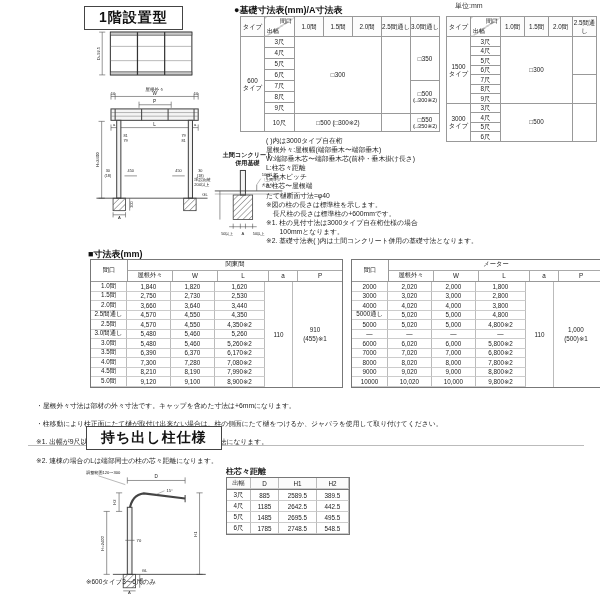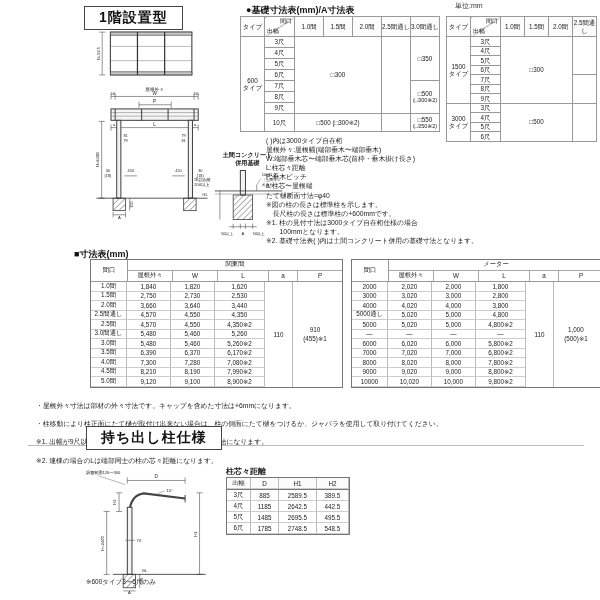--- a/index.html
+++ b/index.html
@@ -160,21 +160,21 @@
   <line x1="40" y1="74" x2="40" y2="79" class="dim"></line>
     <line x1="47" y1="74" x2="47" y2="79" class="dim"></line>
   <line x1="52" y1="74" x2="52" y2="79" class="dim"></line>
     <line x1="59" y1="74" x2="59" y2="79" class="dim"></line>
   <line x1="36" y1="77" x2="63" y2="77" class="dim"></line>
   <text class="t36" x="34" y="85" text-anchor="middle">50以上</text>
   <text class="t4" x="49.5" y="85" text-anchor="middle">A</text>
   <text class="t36" x="65" y="85" text-anchor="middle">50以上</text>
 </svg>
 
-<div class="abs sectitle" style="left:246px;top:4px">●基礎寸法表(mm)/A寸法表</div>
+<div class="abs sectitle" style="left:234px;top:4px">●基礎寸法表(mm)/A寸法表</div>
 <div class="abs unit" style="left:455px;top:1px">単位:mm</div>
 
 <table class="ft abs" style="left:240px;top:16px;width:199px">
   <colgroup>
       <col style="width:24px">
       <col style="width:30px">
       <col style="width:29px">
       <col style="width:29px">
       <col style="width:29px">
       <col style="width:29px">
@@ -315,21 +315,21 @@
   <div>P:垂木ピッチ</div>
   <div>a:柱芯〜屋根端</div>
   <div>たて樋断面寸法=φ40</div>
   <div>※図の柱の長さは標準柱を示します。</div>
   <div>　長尺柱の長さは標準柱の+600mmです。</div>
   <div>※1. 柱の見付寸法は3000タイプ自在桁仕様の場合</div>
   <div>　　100mmとなります。</div>
   <div>※2. 基礎寸法表( )内は土間コンクリート併用の基礎寸法となります。</div>
 </div>
 
-<div class="abs sectitle" style="left:74px;top:248px">■寸法表(mm)</div>
+<div class="abs sectitle" style="left:88px;top:248px">■寸法表(mm)</div>
 
 <div class="abs dimwrap" style="left:90px;top:259px">
   <div class="dimtable">
     <div class="dt-head">
       <div class="h-maguchi">間口</div>
       <div class="dt-head-right">
         <div class="h-group">関東間</div>
         <div class="subheads">
           <div class="sw0">屋根外々</div>
           <div class="sw1">W</div>

